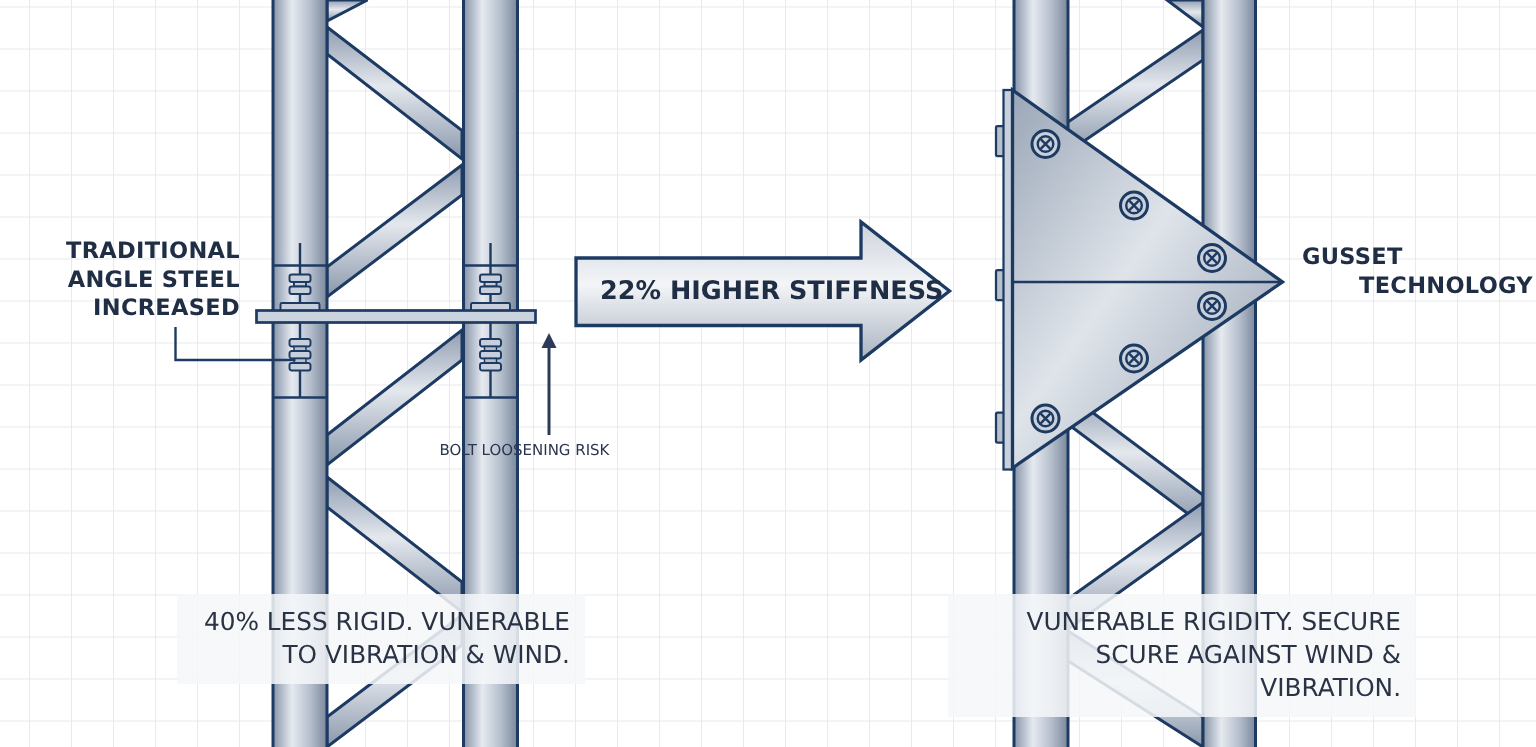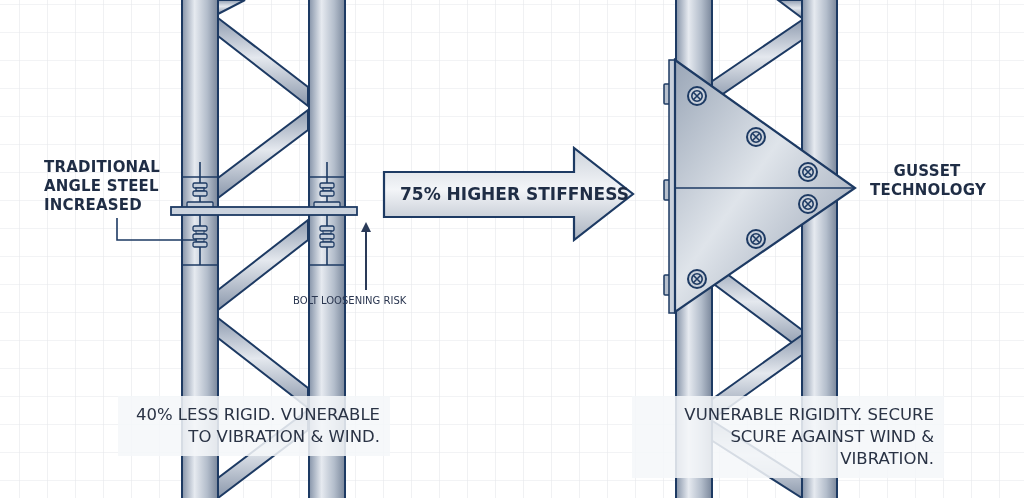--- a/index.html
+++ b/index.html
@@ -132,33 +132,33 @@
 
     <use href="#boltX" x="697" y="96"></use>
     <use href="#boltX" x="756" y="137"></use>
     <use href="#boltX" x="808" y="172"></use>
     <use href="#boltX" x="808" y="204"></use>
     <use href="#boltX" x="756" y="239"></use>
     <use href="#boltX" x="697" y="279"></use>
   </g>
 </svg>
 
-<div class="lbl lbl-bold" style="left:44px; top:158px; text-align:left;">
+<div class="lbl lbl-bold" style="left:44px; top:158px; text-align:right;">
   <div>TRADITIONAL</div>
   <div>ANGLE STEEL</div>
   <div>INCREASED</div>
 </div>
 
 <div class="lbl lbl-callout" style="left:293px; top:295px;">BOLT LOOSENING RISK</div>
 
-<div class="arrow-text" style="left:400px; top:184px;">75% HIGHER STIFFNESS</div>
+<div class="arrow-text" style="left:400px; top:184px;">22% HIGHER STIFFNESS</div>
 
 <div class="lbl lbl-bold" style="left:862px; top:162px;">
-  <div style="padding-left:6px;text-align:center;">GUSSET</div>
-  <div style="padding-left:8px;">TECHNOLOGY</div>
+  <div style="padding-left:6px;">GUSSET</div>
+  <div style="padding-left:8px;margin-left:36px;">TECHNOLOGY</div>
 </div>
 
 <div class="caption" style="left:118px; top:396px; width:252px;">
   <div>40% LESS RIGID.  VUNERABLE</div>
   <div>TO VIBRATION &amp; WIND.</div>
 </div>
 
 <div class="caption" style="left:632px; top:396px; width:292px; background: rgba(245,247,249,0.86);">
   <div style="padding-left:18px;">VUNERABLE RIGIDITY. SECURE</div>
   <div>SCURE AGAINST WIND &amp; VIBRATION.</div>

